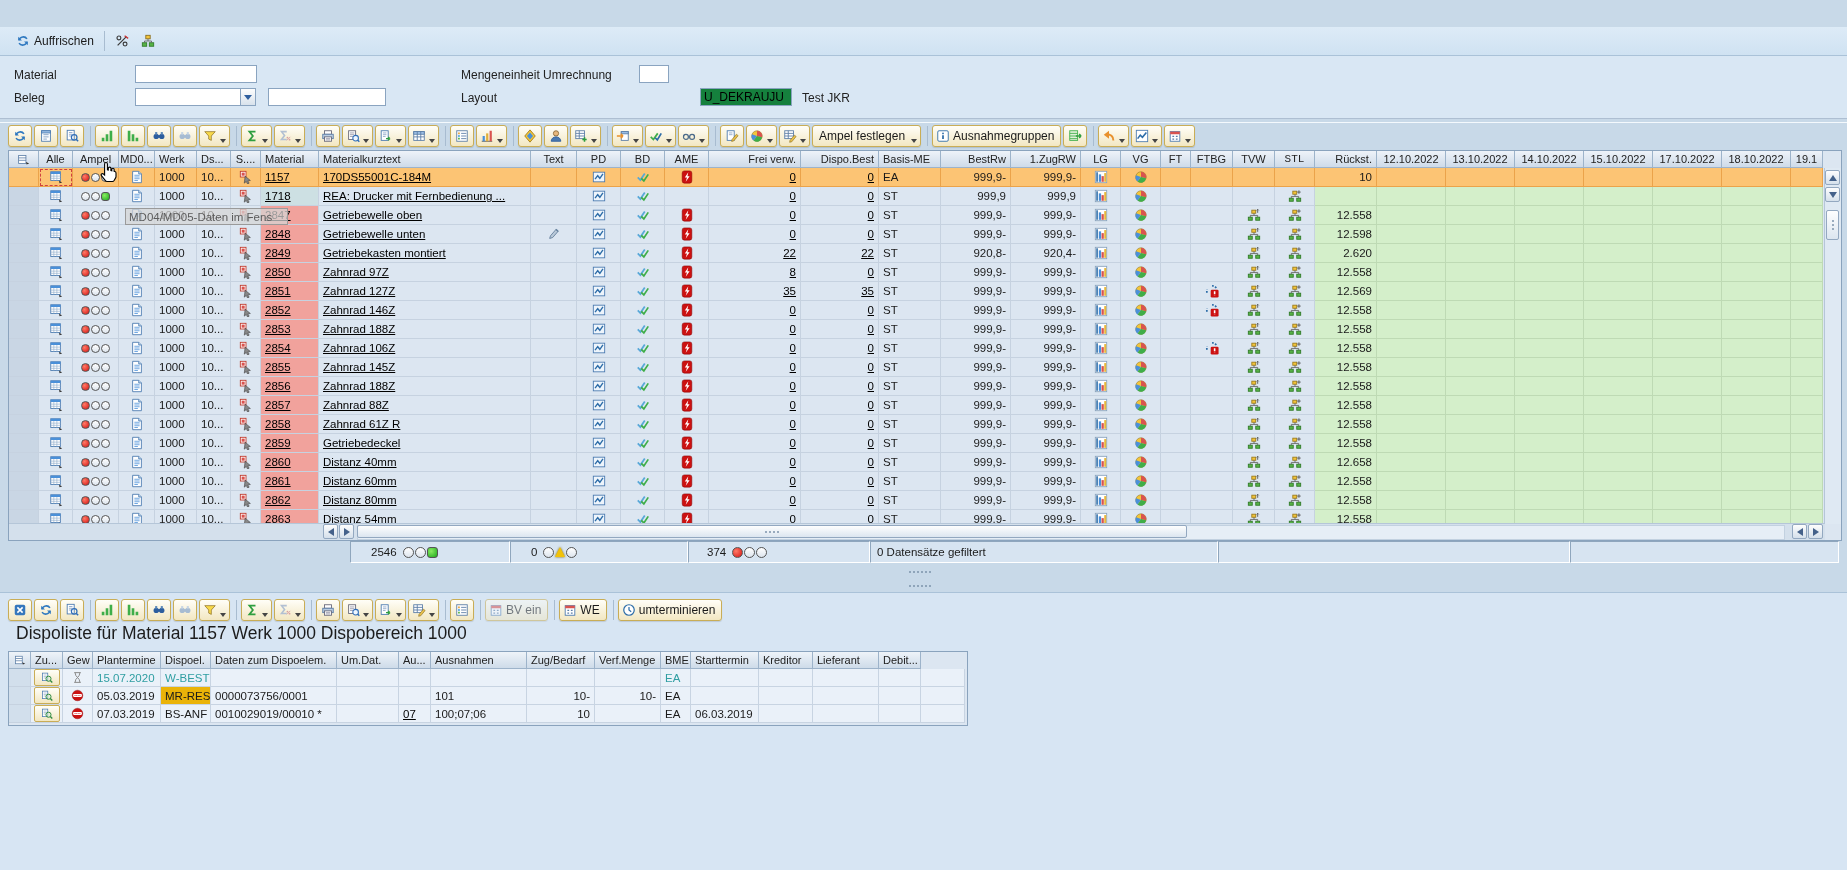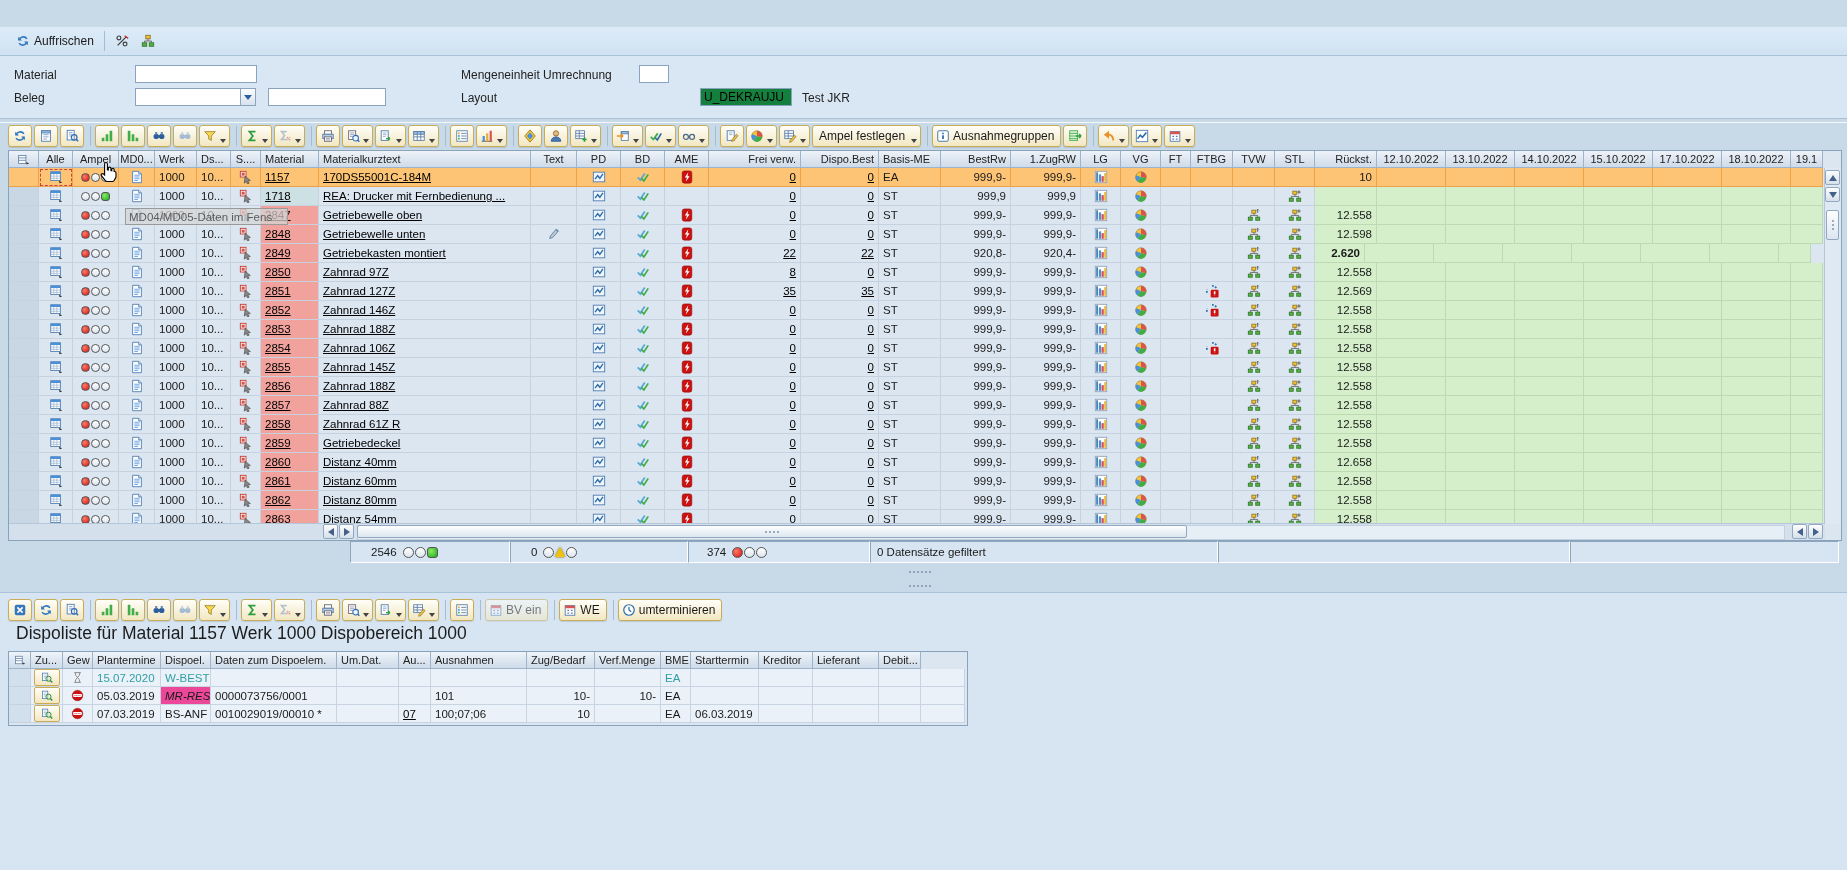--- a/index.html
+++ b/index.html
@@ -495,21 +495,21 @@
         <div class="ghc r" style="width: 92px;">Frei verw.</div>
         <div class="ghc r" style="width: 78px;">Dispo.Best</div>
         <div class="ghc l" style="width: 62px;">Basis-ME</div>
         <div class="ghc r" style="width: 70px;">BestRw</div>
         <div class="ghc r" style="width: 70px;">1.ZugRW</div>
         <div class="ghc" style="width: 40px;">LG</div>
         <div class="ghc" style="width: 40px;">VG</div>
         <div class="ghc" style="width: 30px;">FT</div>
         <div class="ghc" style="width: 42px;">FTBG</div>
         <div class="ghc" style="width: 42px;">TVW</div>
-        <div class="ghc" style="width: 40px;">STL</div>
+        <div class="ghc" style="width: 40px; font-family: Liberation Mono, monospace;">STL</div>
         <div class="ghc r" style="width: 62px;">Rückst.</div>
         <div class="ghc" style="width: 69px;">12.10.2022</div>
         <div class="ghc" style="width: 69px;">13.10.2022</div>
         <div class="ghc" style="width: 69px;">14.10.2022</div>
         <div class="ghc" style="width: 69px;">15.10.2022</div>
         <div class="ghc" style="width: 69px;">17.10.2022</div>
         <div class="ghc" style="width: 69px;">18.10.2022</div>
         <div class="ghc" style="width: 32px; text-align: center;">19.1</div>
       </div>
       <div style="position: absolute; inset: 17px 16px 16px 0px; overflow: hidden;">
@@ -1132,21 +1132,21 @@
             <span class="icn">
               <svg viewBox="0 0 16 16" xmlns="http://www.w3.org/2000/svg">
                 <rect x="5.5" y="2.5" width="4.5" height="3.5" fill="#f3c53a" stroke="#9a7a1a"></rect>
                 <path d="M12.5 1.5v4M10.5 3.5h4" stroke="#555"></path>
                 <rect x="1.5" y="10.5" width="4.5" height="3.5" fill="#57b345" stroke="#2f7a28"></rect>
                 <rect x="10" y="10.5" width="4.5" height="3.5" fill="#57b345" stroke="#2f7a28"></rect>
                 <path d="M8 6v2.5M3.8 10.5V8.5h8.4v2" stroke="#666" fill="none"></path>
               </svg>
             </span>
           </div>
-          <div class="gc r green" style="width: 50px; font-weight: bold;">2.620</div>
+          <div class="gc r green" style="width: 62px;">2.620</div>
           <div class="gc c green" style="width: 69px;"></div>
           <div class="gc c green" style="width: 69px;"></div>
           <div class="gc c green" style="width: 69px;"></div>
           <div class="gc c green" style="width: 69px;"></div>
           <div class="gc c green" style="width: 69px;"></div>
           <div class="gc c green" style="width: 69px;"></div>
           <div class="gc c green" style="width: 32px;"></div>
         </div>
         <div class="grow">
           <div class="gc sel" style="width: 30px;"></div>
@@ -3397,21 +3397,21 @@
           <div class="gc c" style="width: 30px; background: rgb(234, 241, 249); border-color: rgb(200, 212, 226);">
             <span class="icn">
               <svg viewBox="0 0 16 16" xmlns="http://www.w3.org/2000/svg" style="width: 13px; height: 13px;">
                 <circle cx="8" cy="8" r="6.5" fill="#cc1111" stroke="#880000" stroke-width=".5"></circle>
                 <rect x="2.6" y="6.3" width="10.8" height="3.4" rx="1" fill="#fff"></rect>
                 <text x="8" y="9.1" font-size="3" text-anchor="middle" fill="#cc1111" font-weight="bold" font-family="sans-serif">STOP</text>
               </svg>
             </span>
           </div>
           <div class="gc" style="width: 68px; background: rgb(234, 241, 249); border-color: rgb(200, 212, 226);">05.03.2019</div>
-          <div class="gc" style="width: 50px; background: #ec4899; border-color: rgb(200, 212, 226); font-style: italic;">MR-RES</div>
+          <div class="gc" style="width: 50px; background: #eab308; border-color: rgb(200, 212, 226);">MR-RES</div>
           <div class="gc" style="width: 126px; background: rgb(234, 241, 249); border-color: rgb(200, 212, 226);">0000073756/0001</div>
           <div class="gc" style="width: 62px; background: rgb(234, 241, 249); border-color: rgb(200, 212, 226);"></div>
           <div class="gc" style="width: 32px; background: rgb(234, 241, 249); border-color: rgb(200, 212, 226);"></div>
           <div class="gc" style="width: 96px; background: rgb(234, 241, 249); border-color: rgb(200, 212, 226);">101</div>
           <div class="gc r" style="width: 68px; background: rgb(234, 241, 249); border-color: rgb(200, 212, 226);">10-</div>
           <div class="gc r" style="width: 66px; background: rgb(234, 241, 249); border-color: rgb(200, 212, 226);">10-</div>
           <div class="gc" style="width: 30px; background: rgb(234, 241, 249); border-color: rgb(200, 212, 226);">EA</div>
           <div class="gc" style="width: 68px; background: rgb(234, 241, 249); border-color: rgb(200, 212, 226);"></div>
           <div class="gc" style="width: 54px; background: rgb(234, 241, 249); border-color: rgb(200, 212, 226);"></div>
           <div class="gc" style="width: 66px; background: rgb(234, 241, 249); border-color: rgb(200, 212, 226);"></div>

